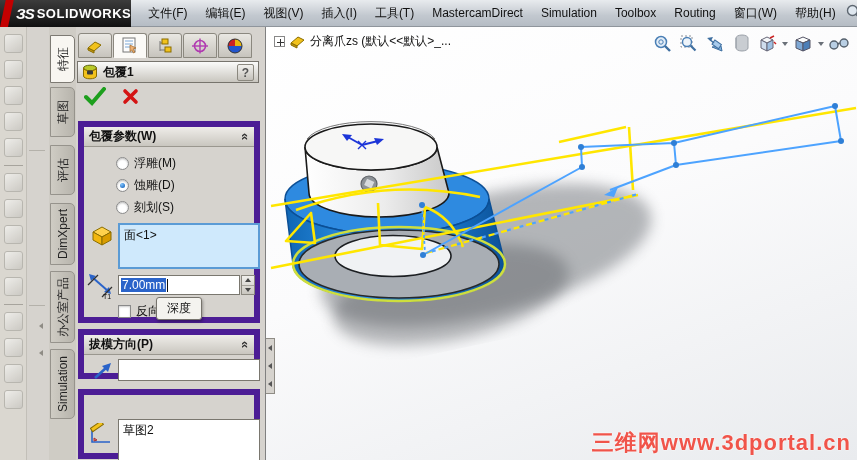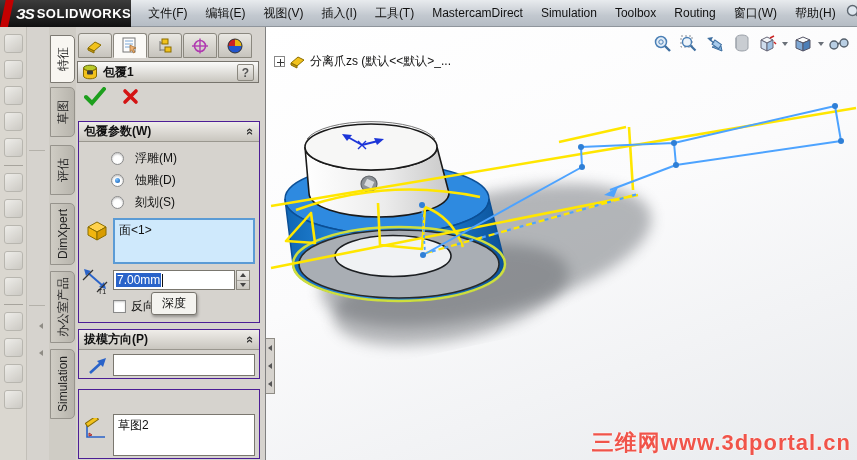--- a/index.html
+++ b/index.html
@@ -49,27 +49,27 @@
     border-radius:3px 3px 0 0; margin-right:1px; display:flex; align-items:center; justify-content:center; cursor:pointer; }
   .pm-tab.active { background:#fbfaf7; border-bottom-color:#fbfaf7; }
   .pm-title { position:absolute; top:34px; left:1px; width:182px; height:22px;
     background:linear-gradient(#fbfbfa,#c9c6bf); border:1px solid #77746d; display:flex; align-items:center; padding:0 4px; gap:4px; }
   .pm-title .txt { font-weight:bold; flex:1; }
   .help-btn { width:17px; height:17px; background:linear-gradient(#f2f1ee,#c4c1ba); border:1px solid #8b887f;
     border-radius:2px; text-align:center; line-height:16px; font-weight:bold; color:#555; cursor:pointer; }
   .pm-ok { position:absolute; top:60px; left:8px; display:flex; gap:16px; align-items:center; }
   .okx { cursor:pointer; }
 
-  .group { position:absolute; left:2px; width:182px; border:1px solid #4c1d95; background:#d6d3ce; }
+  .group { position:absolute; left:2px; width:182px; border:6px solid #4c1d95; background:#d6d3ce; }
   .group-hdr { height:20px; background:linear-gradient(#efede9,#c9c6bf); border-bottom:1px solid #9a978f;
     display:flex; align-items:center; padding:0 5px; cursor:pointer; }
   .group-hdr .txt { font-weight:bold; flex:1; }
   .chev { display:inline-block; transform:rotate(90deg); font-weight:bold; color:#333; font-size:13px; }
 
-  .radio-row { position:absolute; left:32px; display:flex; align-items:center; gap:11px; cursor:pointer; }
+  .radio-row { position:absolute; left:32px; display:flex; align-items:center; gap:5px; cursor:pointer; }
   .radio { width:13px; height:13px; border-radius:50%; background:#fff; border:1px solid #8a8a8a;
     box-shadow:inset 0 1px 2px #bbb; position:relative; }
   .radio.sel::after { content:""; position:absolute; left:3px; top:3px; width:5px; height:5px;
     border-radius:50%; background:radial-gradient(circle at 35% 30%,#7fc4ff,#0a56b0); }
 
   .selbox { position:absolute; left:34px; width:142px; height:46px; background:#cfe9fc;
     border:2px solid #5b9bd5; padding:2px 4px; cursor:text; }
   .num-input { position:absolute; left:34px; width:122px; height:20px; background:#fff;
     border:1px solid #7a776f; display:flex; align-items:center; padding-left:2px; cursor:text; }
   .num-input .sel { background:#2a63c9; color:#fff; padding:0 1px; }
@@ -83,21 +83,21 @@
   .tooltip { position:absolute; left:72px; top:170px; background:#f4f3ef; border:1px solid #77746d;
     border-radius:3px; padding:2px 10px; box-shadow:1px 2px 3px rgba(0,0,0,.3); z-index:6; font-size:12px; }
   .cb-row { position:absolute; left:34px; display:flex; align-items:center; gap:5px; cursor:pointer; }
   .checkbox { width:13px; height:13px; background:#fff; border:1px solid #8a8a8a; box-shadow:inset 0 1px 2px #ccc; }
   .plain-input { position:absolute; left:34px; background:#fff; border:1px solid #7a776f; padding:2px 4px; cursor:text; }
 
   
   .graphics { position:absolute; top:27px; left:266px; width:591px; height:433px;
     background:linear-gradient(160deg,#ffffff 0%,#fbfbfc 45%,#e9ebee 100%); overflow:hidden; }
   .scene { position:absolute; left:0; top:0; }
-  .tree-row { position:absolute; left:8px; top:6px; display:flex; align-items:center; gap:4px; z-index:3;margin-top:20px; }
+  .tree-row { position:absolute; left:8px; top:6px; display:flex; align-items:center; gap:4px; z-index:3; }
   .plusbox { width:11px; height:11px; border:1px solid #888; background:#fff; position:relative; cursor:pointer; }
   .plusbox::before { content:""; position:absolute; left:2px; top:4.5px; width:7px; height:1px; background:#333; }
   .plusbox::after { content:""; position:absolute; left:4.5px; top:2px; width:1px; height:7px; background:#333; }
   .tree-text { font-size:12px; color:#111; white-space:nowrap; }
 
   .headsup { position:absolute; right:6px; top:4px; display:flex; align-items:center; gap:2px; z-index:3; }
   .hud-btn { width:24px; height:26px; display:flex; align-items:center; justify-content:center; border-radius:3px; cursor:pointer; }
   .hud-caret { width:0; height:0; border-left:3px solid transparent; border-right:3px solid transparent;
     border-top:4px solid #6a7078; margin:0 1px; cursor:pointer; }
 

